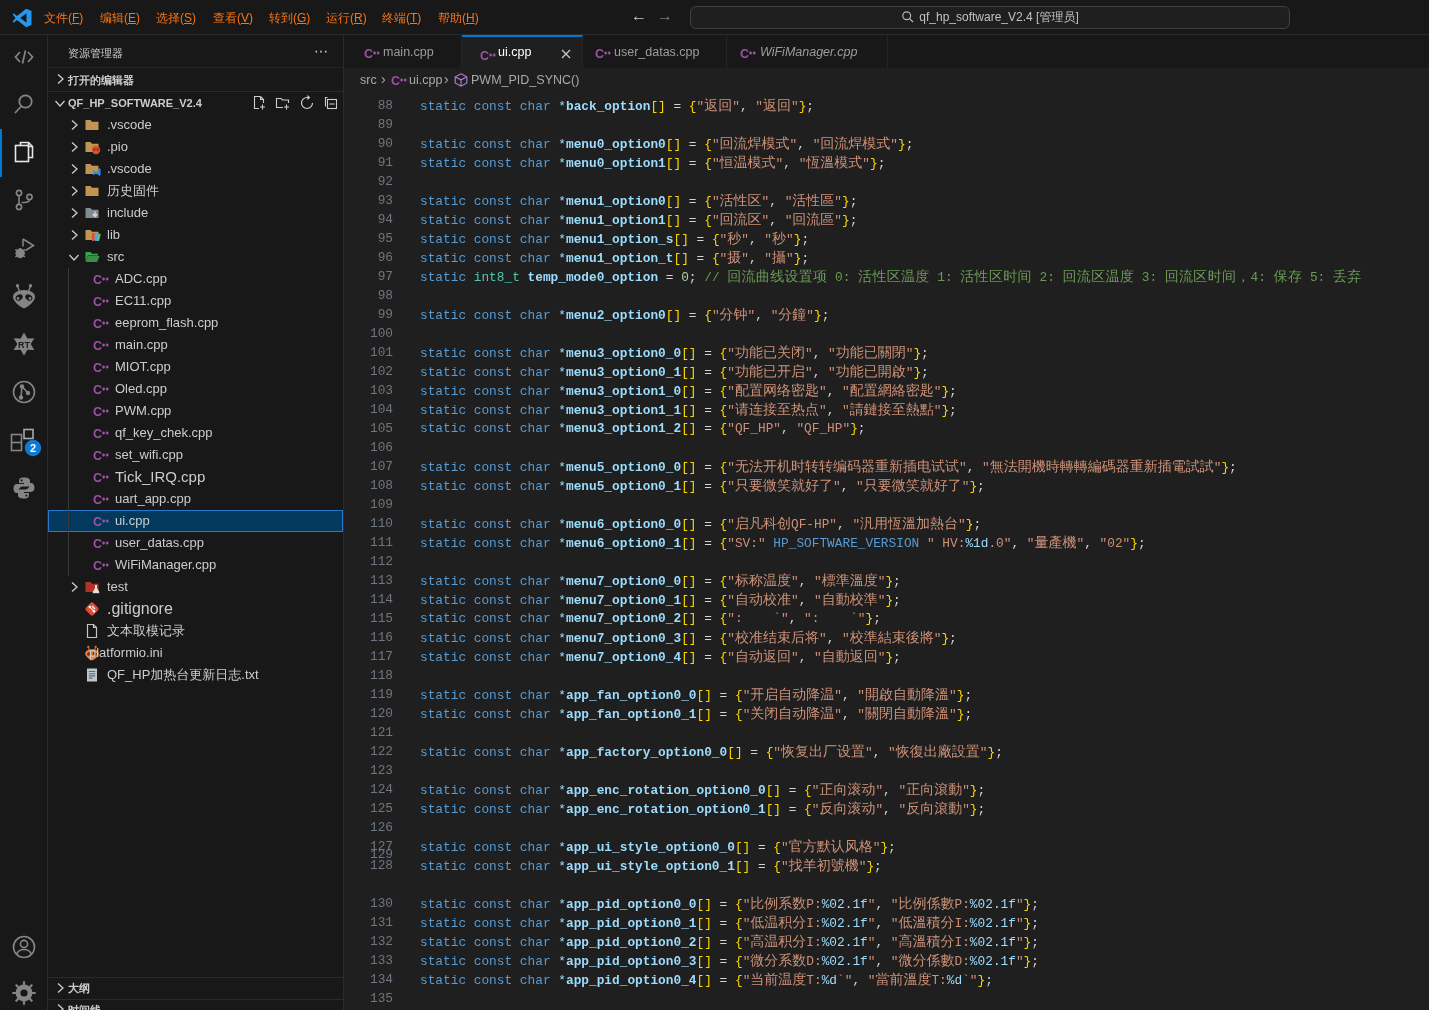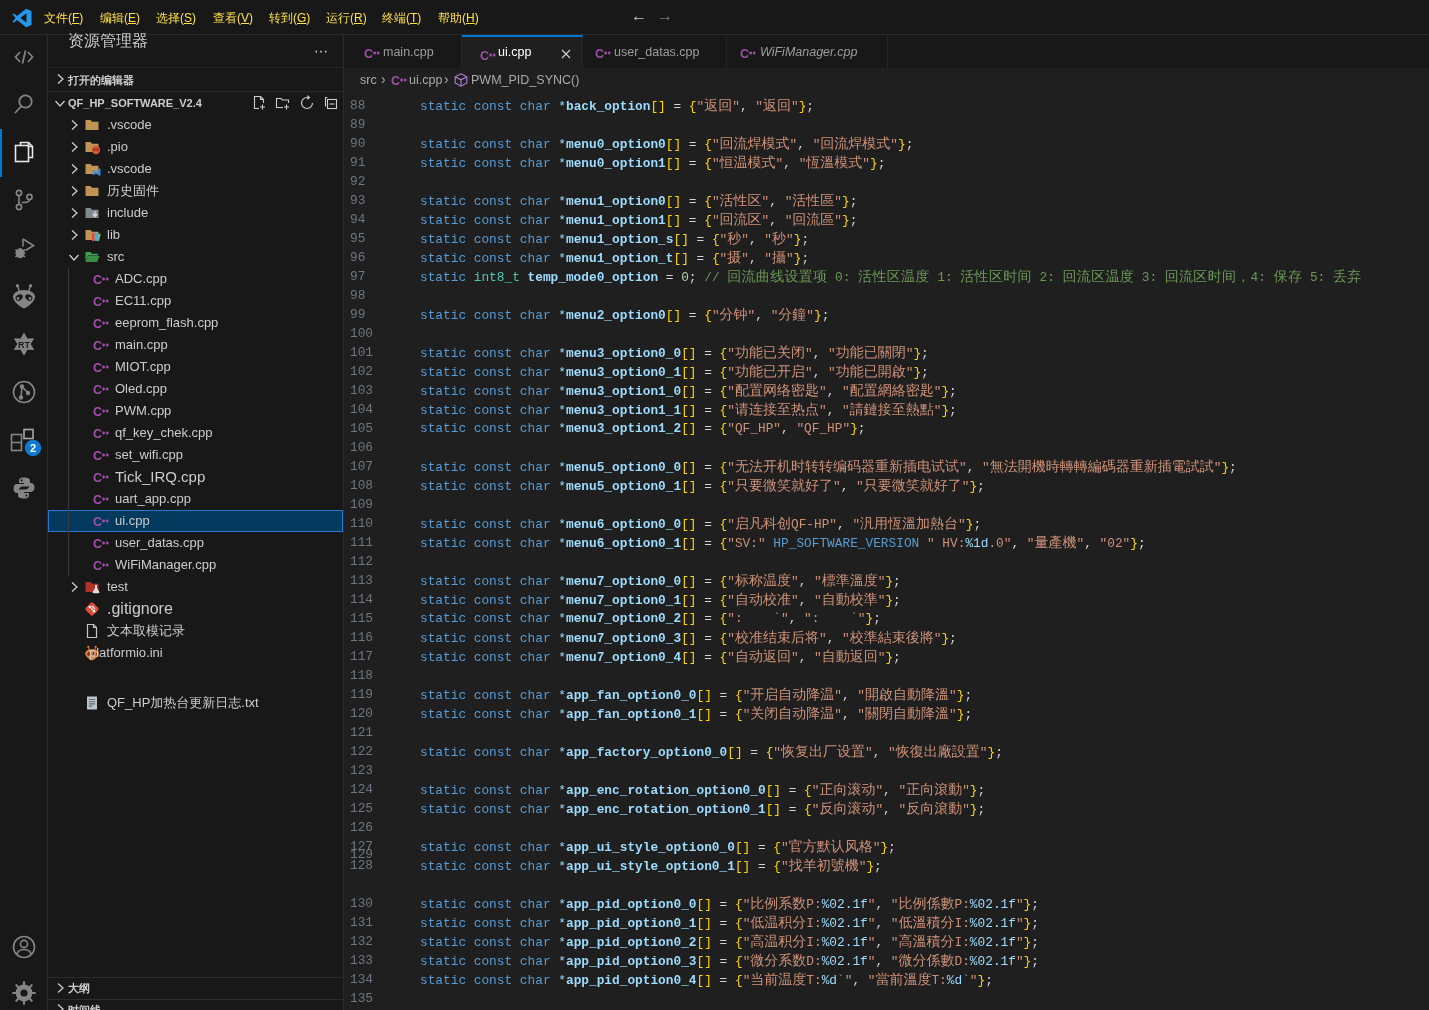--- a/index.html
+++ b/index.html
@@ -1,57 +1,63 @@
 <!DOCTYPE html>
 <html><head><meta charset="utf-8"><style>
 *{margin:0;padding:0;box-sizing:border-box}
 html,body{width:1429px;height:1010px;overflow:hidden;background:#1f1f1f}
 body{font-family:"Liberation Sans",sans-serif;position:relative}
 i{font-style:normal}
 .titlebar{position:absolute;left:0;top:0;width:1429px;height:35px;background:#181818;border-bottom:1px solid #2b2b2b}
-.menu{position:absolute;top:10px;font-size:12px;color:#fde047}
+.menu{position:absolute;top:10px;font-size:12px;color:#f97316}
 .menu i{font-size:12px}
 .sbox{position:absolute;left:690px;top:6px;width:600px;height:23px;background:#1f1f1f;border:1px solid #414141;border-radius:6px;color:#c2c2c2;font-size:12px;text-align:center;line-height:21px}
 .sbox i{font-size:12px}
 .actbar{position:absolute;left:0;top:35px;width:48px;height:975px;background:#181818;border-right:1px solid #2b2b2b}
 .sidebar{position:absolute;left:48px;top:35px;width:296px;height:975px;background:#181818;border-right:1px solid #2b2b2b}
 .tl{position:absolute;top:0;height:22px;line-height:22px;font-size:13px;color:#cccccc;white-space:pre}
 .tl i{font-size:inherit}
 .tabs{position:absolute;left:344px;top:35px;width:1085px;height:33px;background:#181818}
 .tab{position:absolute;top:0;height:33px;background:#181818;border-right:1px solid #252525}
 .tab.active{background:#1f1f1f;border-top:2px solid #0078d4}
 .tabt{position:absolute;top:10px;font-size:12.5px;color:#9d9d9d;white-space:pre}
 .tab.active .tabt{color:#ffffff;top:8px}
 .bread{position:absolute;left:344px;top:68px;width:1085px;height:24px;background:#1f1f1f}
 .bc{position:absolute;top:5px;font-size:12.5px;color:#a9a9a9}
 .bsep{position:absolute;top:3px;font-size:14px;color:#a9a9a9}
 .editor{position:absolute;left:344px;top:92px;width:1085px;height:918px;background:#1f1f1f}
 .cl{position:absolute;left:344px;width:1085px;height:19px;line-height:19px;font-family:"Liberation Mono",monospace;font-size:12.8px;white-space:pre}
 .cl i{font-family:"Liberation Sans",sans-serif;font-size:14px;line-height:19px;font-weight:300}
-.ln{position:absolute;left:6px;width:43px;color:#6e7681}
+.ln{position:absolute;left:6px;width:43px;text-align:right;color:#6e7681}
 .ct{position:absolute;left:76px}
 .k{color:#569cd6} .t{color:#4ec9b0} .v{color:#9cdcfe;font-weight:bold}
 .p{color:#d4d4d4} .b{color:#ffd700} .s{color:#ce9178} .f{color:#9cdcfe}
 .c{color:#6a9955} .n{color:#b5cea8}
 .c i{letter-spacing:0.3px}
 </style></head><body>
 <div class="titlebar">
     <svg style="position:absolute;left:12px;top:8px" width="20" height="20" viewBox="0 0 20 20">
       <path d="M14.2 0.8 L19.5 3 L19.5 17 L14.2 19.2 L5 12.1 L2 14.4 L0.5 13.7 L3.6 10 L0.5 6.3 L2 5.6 L5 7.9 Z M14.5 5.2 L8.3 10 L14.5 14.8 Z" fill="#2398ee"></path>
     </svg>
     <span class="menu" style="left:44px"><i>文件</i>(<u>F</u>)</span>
     <span class="menu" style="left:100px"><i>编辑</i>(<u>E</u>)</span>
     <span class="menu" style="left:156px"><i>选择</i>(<u>S</u>)</span>
     <span class="menu" style="left:213px"><i>查看</i>(<u>V</u>)</span>
     <span class="menu" style="left:269px"><i>转到</i>(<u>G</u>)</span>
     <span class="menu" style="left:326px"><i>运行</i>(<u>R</u>)</span>
     <span class="menu" style="left:382px"><i>终端</i>(<u>T</u>)</span>
     <span class="menu" style="left:438px"><i>帮助</i>(<u>H</u>)</span>
     <span style="position:absolute;left:631px;top:7px;font-size:16px;color:#c8c8c8;font-family:'Liberation Sans'">←</span>
     <span style="position:absolute;left:657px;top:7px;font-size:16px;color:#7a7a7a">→</span>
+    <div class="sbox"><svg width="13" height="13" viewBox="0 0 13 13" style="vertical-align:-2px;margin-right:5px">
+        <g fill="none" stroke="#b8b8b8" stroke-width="1.2">
+          <circle cx="5.7" cy="5.7" r="3.9"></circle>
+          <path d="M8.6 8.6 L12 12"></path>
+        </g>
+      </svg>qf_hp_software_V2.4 [<i>管理员</i>]</div>
   </div>
 <div class="actbar"></div>
 <div class="sidebar"></div>
 <div class="tabs">
     <div class="tab" style="left:1px;width:117px">
       <svg style="position:absolute;left:19px;top:10px" width="16" height="16" viewBox="0 0 16 16">
         <text x="0" y="12.5" font-family="Liberation Sans" font-size="12.5" font-weight="bold" fill="#a050a8">C</text>
         <path d="M9.2 8 L12 8 M10.6 6.6 L10.6 9.4 M12.8 8 L15.6 8 M14.2 6.6 L14.2 9.4" stroke="#a050a8" stroke-width="1.5"></path>
       </svg>
       <span class="tabt" style="left:38px;">main.cpp</span>
@@ -197,21 +203,21 @@
         <rect x="11.9" y="1.2" width="2.2" height="4.2" rx="0.6" transform="rotate(180 13 13)" fill="#858585"></rect>
         <rect x="11.9" y="1.2" width="2.2" height="4.2" rx="0.6" transform="rotate(225 13 13)" fill="#858585"></rect>
         <rect x="11.9" y="1.2" width="2.2" height="4.2" rx="0.6" transform="rotate(270 13 13)" fill="#858585"></rect>
         <rect x="11.9" y="1.2" width="2.2" height="4.2" rx="0.6" transform="rotate(315 13 13)" fill="#858585"></rect>
         <circle cx="13" cy="13" r="8.4" fill="#858585"></circle>
         <circle cx="13" cy="13" r="3.6" fill="#181818"></circle>
       </g>
     </svg>
     <div style="position:absolute;left:0;top:129px;width:2px;height:48px;background:#0078d4"></div>
   </div>
-<span class="tl" style="left:68px;top:30px;font-size:16px">资源管理器</span>
+<span class="tl" style="left:68px;top:42px;font-size:11px">资源管理器</span>
 <span style="position:absolute;left:314px;top:43px;font-size:14px;color:#cccccc;letter-spacing:1px">⋯</span>
 <div style="position:absolute;left:48px;top:67px;width:295px;border-top:1px solid #242424"></div>
 <svg style="position:absolute;left:52px;top:71px" width="16" height="16" viewBox="0 0 16 16">
     <path d="M6 3.5 L11 8 L6 12.5" fill="none" stroke="#cccccc" stroke-width="1.3"></path>
   </svg>
 <span class="tl" style="left:68px;top:69px;font-weight:bold;font-size:11px">打开的编辑器</span>
 <div style="position:absolute;left:48px;top:91px;width:295px;border-top:1px solid #2b2b2b"></div>
 <svg style="position:absolute;left:52px;top:95px" width="16" height="16" viewBox="0 0 16 16">
     <path d="M3.5 6 L8 11 L12.5 6" fill="none" stroke="#cccccc" stroke-width="1.3"></path>
   </svg>
@@ -453,21 +459,21 @@
     <svg style="position:absolute;left:36px;top:3px" width="16" height="16" viewBox="0 0 16 16">
       <path d="M5.5 5.5 L4.5 2.5 M10.5 5.5 L11.5 2.5" stroke="#e57a3a" stroke-width="1"></path>
       <circle cx="4.3" cy="1.9" r="1.1" fill="#e57a3a"></circle>
       <circle cx="11.7" cy="1.9" r="1.1" fill="#e57a3a"></circle>
       <path d="M8 4.2 C12 4.2 14.8 6.2 14.8 8.6 C14.8 11 11 14.4 8 15.6 C5 14.4 1.2 11 1.2 8.6 C1.2 6.2 4 4.2 8 4.2 Z" fill="#e8833a"></path>
       <ellipse cx="5.2" cy="8.8" rx="2.3" ry="1.7" transform="rotate(-30 5.2 8.8)" fill="#7a3010"></ellipse>
       <ellipse cx="10.8" cy="8.8" rx="2.3" ry="1.7" transform="rotate(30 10.8 8.8)" fill="#7a3010"></ellipse>
     </svg>
     <span class="tl" style="left:41px;font-size:13px">platformio.ini</span>
   </div>
-<div style="position:absolute;left:48px;top:664px;width:295px;height:22px;margin-top:28px;">
+<div style="position:absolute;left:48px;top:664px;width:295px;height:22px;">
     <svg style="position:absolute;left:36px;top:3px" width="16" height="16" viewBox="0 0 16 16">
       <path d="M3 1.5 L13 1.5 L13 14.5 L3 14.5 Z" fill="#bdc6cc"></path>
       <path d="M4.8 4.5 L11.2 4.5 M4.8 6.7 L11.2 6.7 M4.8 8.9 L11.2 8.9 M4.8 11.1 L8.5 11.1" stroke="#5d6a72" stroke-width="1.1"></path>
     </svg>
     <span class="tl" style="left:59px;font-size:13px">QF_HP<i>加热台更新日志</i>.txt</span>
   </div>
 <div style="position:absolute;left:68px;top:268px;width:1px;height:308px;background:#3a3a3a"></div>
 <div style="position:absolute;left:48px;top:977px;width:295px;height:21px;border-top:1px solid #2b2b2b">
     <svg style="position:absolute;left:4px;top:2px" width="16" height="16" viewBox="0 0 16 16">
       <path d="M6 3.5 L11 8 L6 12.5" fill="none" stroke="#cccccc" stroke-width="1.3"></path>

